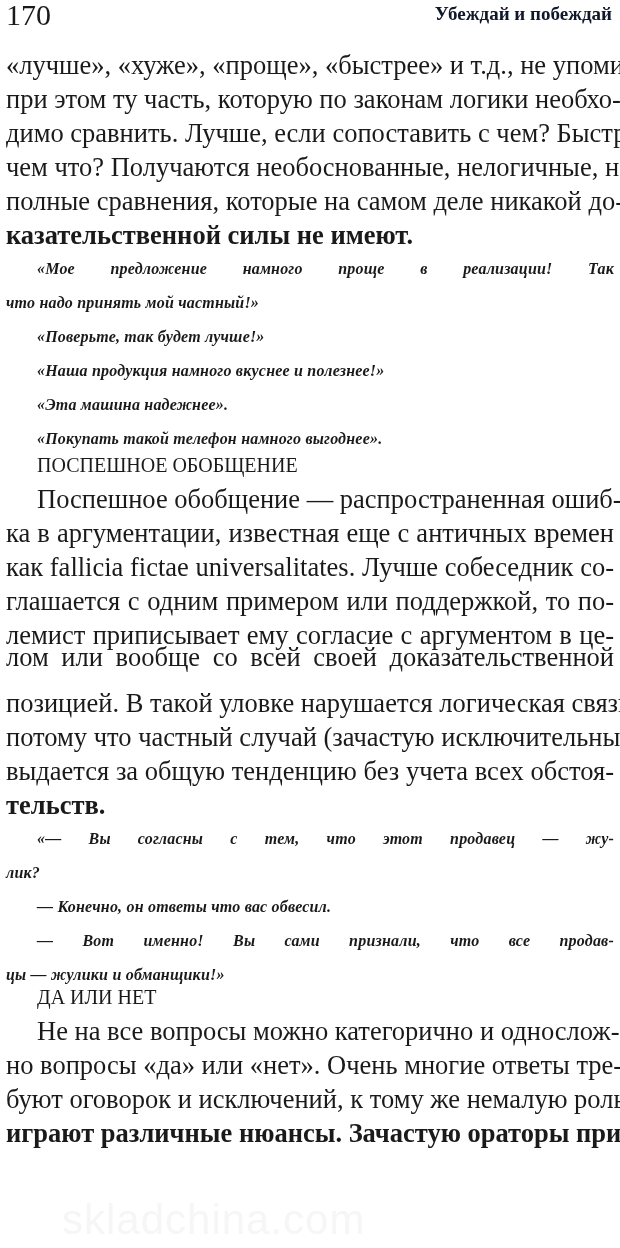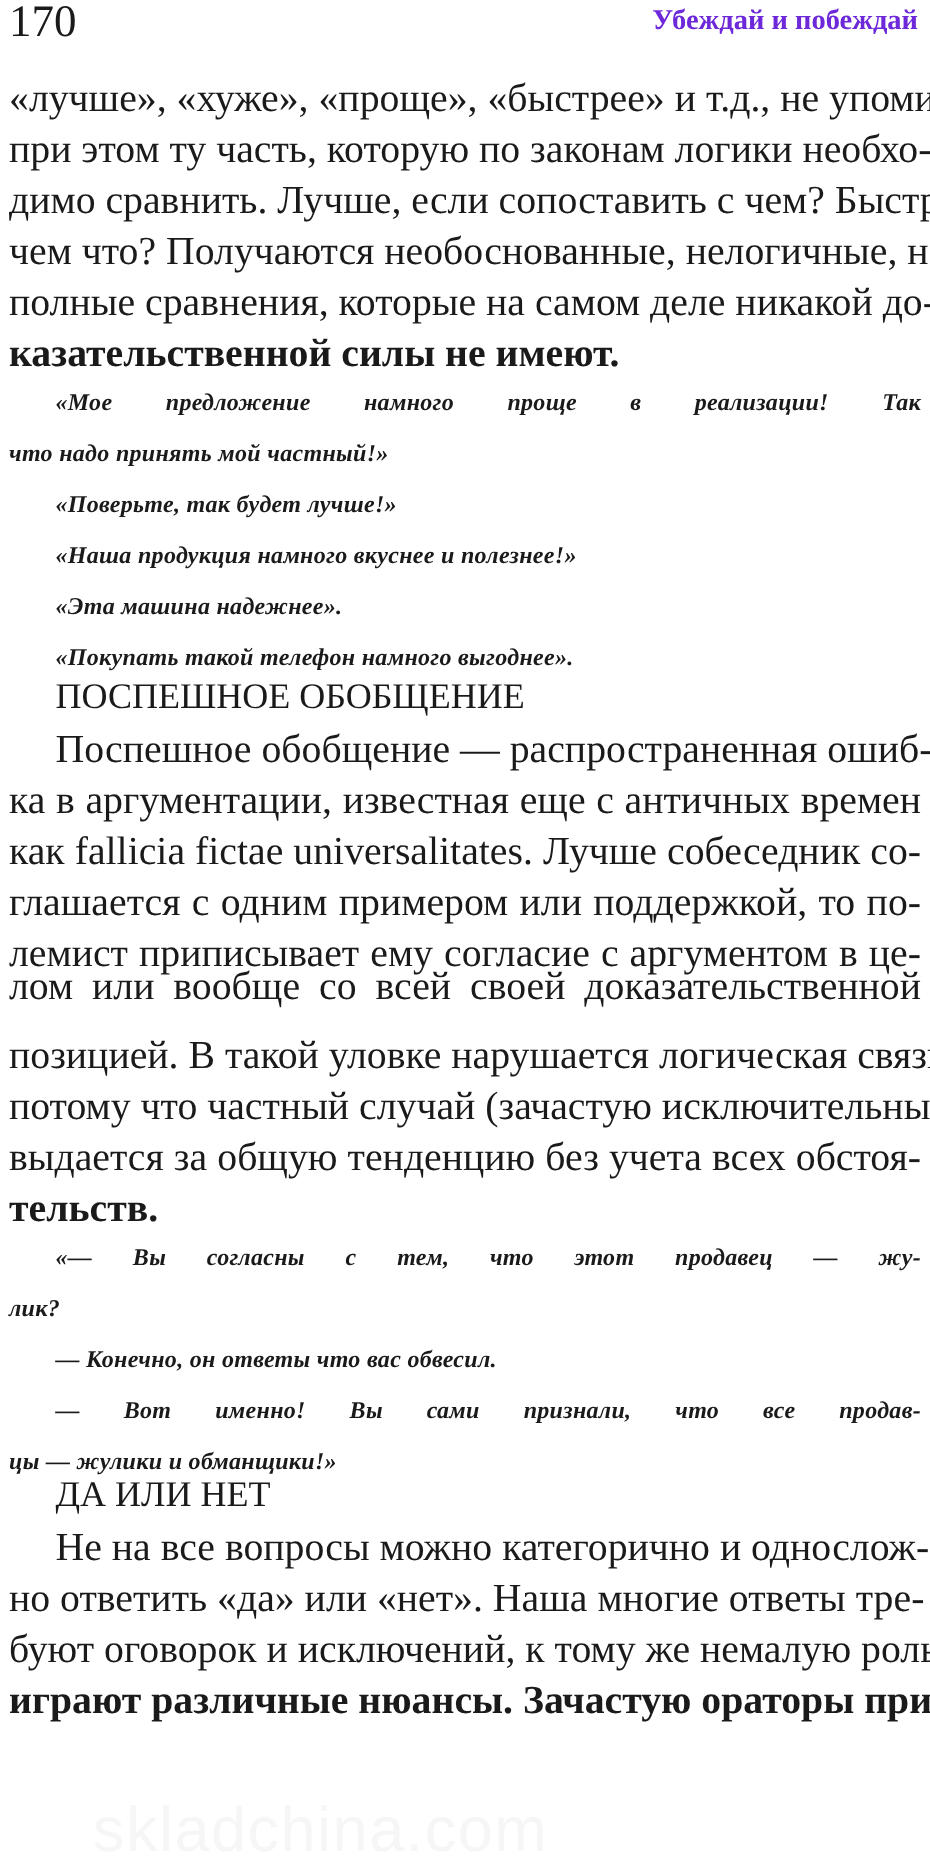--- a/index.html
+++ b/index.html
@@ -7,33 +7,33 @@
       width: 620px; height: 1248px; position: relative; overflow: hidden;
       font-family: "Liberation Serif", "DejaVu Serif", serif;
       color: #1a1a1a;
     }
     .page-number {
       position: absolute; left: 6px; top: -2px;
       font-size: 30px; line-height: 34px; color: #1a1a1a;
     }
     .running-head {
       position: absolute; right: 8px; top: 2px;
-      font-size: 19px; font-weight: bold; line-height: 24px; color: #6d28d9;
+      font-size: 19px; font-weight: bold; line-height: 24px; color: #0f172a;
     }
     .line {
       position: absolute; left: 6px; width: 608px;
       font-size: 26.5px; line-height: 34px; white-space: nowrap;
       text-align: justify; text-align-last: justify;
     }
     .line.last { text-align-last: left; font-weight: bold; }
     .line.indent { left: 37px; width: 577px; }
     .line.it { font-style: italic; font-weight: bold; font-size: 16px; letter-spacing: 0.2px; }
     .heading {
       position: absolute; left: 37px;
-      font-size: 24px; line-height: 34px; white-space: nowrap;
+      font-size: 20px; line-height: 34px; white-space: nowrap;
     }
     .watermark {
       position: absolute; left: 62px; top: 1196px;
       font-family: "Liberation Sans", "DejaVu Sans", sans-serif;
       font-size: 42px; color: #f6f6f6; letter-spacing: 1px;
     }
   </style>
 </head>
 <body>
 
@@ -77,19 +77,19 @@
     <div class="line it indent" style="top:822px">«— Вы согласны с тем, что этот продавец — жу-</div>
     <div class="line it last" style="top:856px">лик?</div>
     <div class="line it indent last" style="top:890px">— Конечно, он ответы что вас обвесил.</div>
     <div class="line it indent" style="top:924px">— Вот именно! Вы сами признали, что все продав-</div>
     <div class="line it last" style="top:958px">цы — жулики и обманщики!»</div>
   </div>
 
   <div class="heading" style="top:980px">ДА ИЛИ НЕТ</div>
   <div>
     <div class="line indent" style="top:1014px">Не на все вопросы можно категорично и однослож-</div>
-    <div class="line" style="top:1048px">но ответить «да» или «нет». Наша многие ответы тре-</div>
+    <div class="line" style="top:1048px">но вопросы «да» или «нет». Очень многие ответы тре-</div>
     <div class="line" style="top:1082px">буют оговорок и исключений, к тому же немалую роль</div>
     <div class="line last" style="top:1116px">играют различные нюансы. Зачастую ораторы прибега-</div>
   </div>
 
   <div class="watermark">skladchina.com</div>
 </div>
 
 </body></html>

